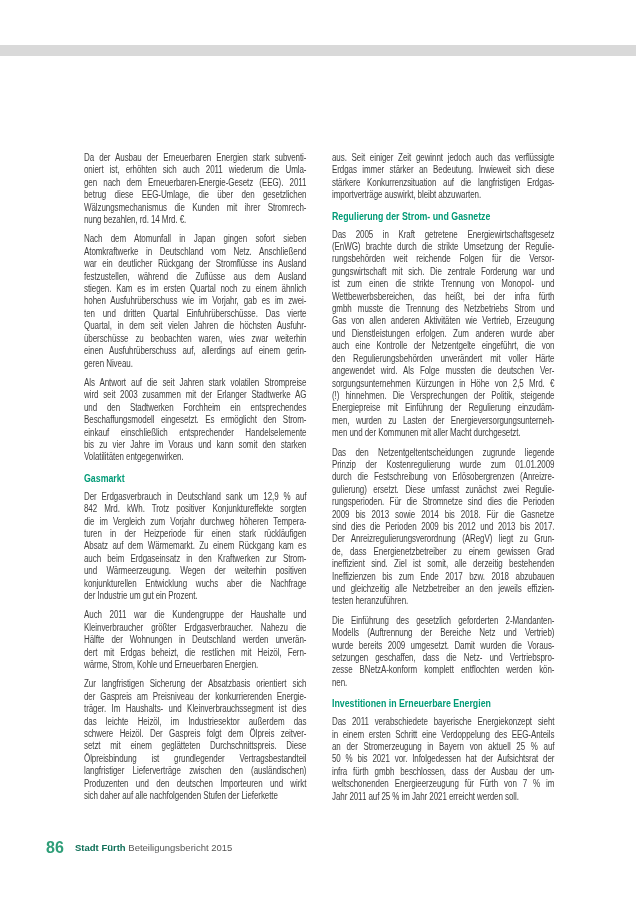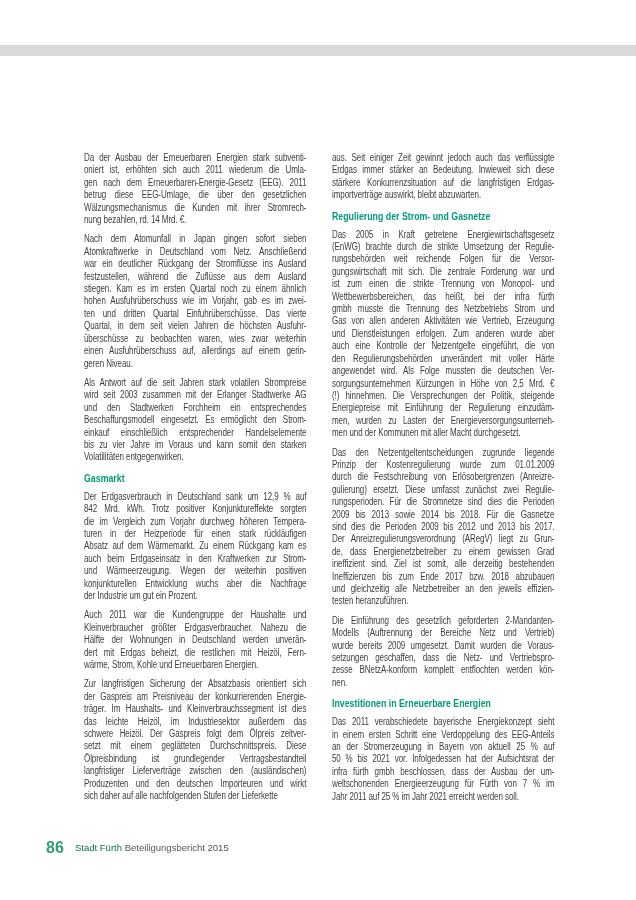--- a/index.html
+++ b/index.html
@@ -48,21 +48,21 @@
   .footer{position:absolute;left:0;top:839px;width:636px;height:18px;}
   .page-number{
     position:absolute;left:46px;top:0;
     color:var(--page-number-green);
     font-size:16px;font-weight:bold;
   }
   .footer-text{
     position:absolute;left:75px;top:3px;
     font-size:9.5px;color:var(--footer-text);
   }
-  .footer-brand{color:var(--footer-brand);font-weight:normal;}
+  .footer-brand{color:var(--footer-brand);font-weight:bold;}
 </style>
 </head>
 <body>
 
 <div class="page-gap"></div>
 
 <div class="column col-left">
     <div class="para">
       <div class="jline">Da der Ausbau der Erneuerbaren Energien stark subventi-</div>
       <div class="jline">oniert ist, erhöhten sich auch 2011 wiederum die Umla-</div>

